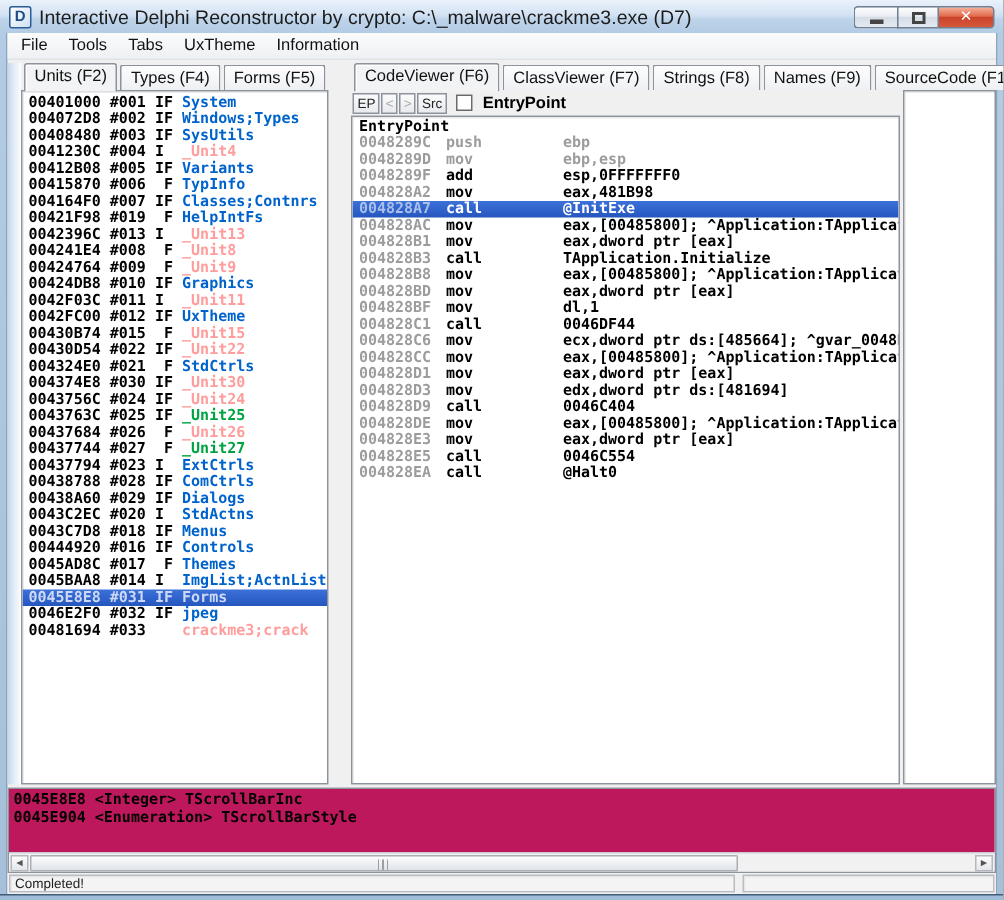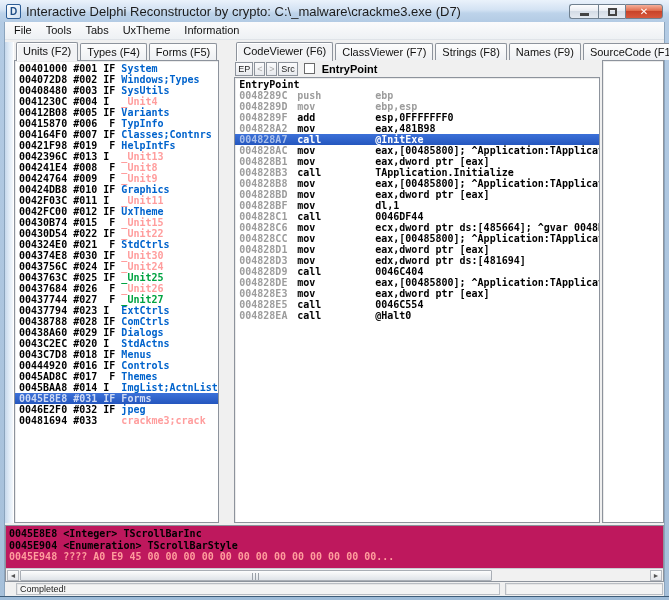--- a/index.html
+++ b/index.html
@@ -158,21 +158,21 @@
     position:absolute; left:14px; top:1px; width:472px; height:11px;
     background:linear-gradient(#fdfdfd,#dfe3e8); border:1px solid #a9aeb5; border-radius:1px;
   }
   .hs-grip{
     position:absolute; left:50%; top:2px; transform:translateX(-50%);
     width:8px; height:7px;
     background:repeating-linear-gradient(90deg,#9aa0a8 0 1px,transparent 1px 3px);
   }
 
   
-  .statusbar{ flex:0 0 13px; display:flex; gap:5px; padding:1px 1px 1px 11px; background:#f0f0f0; }
+  .statusbar{ flex:0 0 13px; display:flex; gap:5px; padding:1px 1px 1px 1px; background:#f0f0f0; }
   .status-cell{
     border:1px solid #b9bdc3; background:#f4f4f4; box-shadow:inset 1px 1px 0 rgba(0,0,0,0.05);
     font-size:9px; color:#222; padding:0 3px; line-height:10px;
   }
   .status-left{ flex:0 0 484px; }
   .status-right{ flex:1 1 auto; }
 </style>
 </head>
 <body>
 
@@ -240,21 +240,21 @@
           </div>
           <div class="xrefs-col">
             <div class="xrefs-header">XRefs</div>
             <div class="xrefs-box sunken"></div>
           </div>
         </div>
 
       </div>
 
       <div class="bottom-wrap sunken">
-        <div class="bottom-lines" id="bottom-lines"><div class="bline black">0045E8E8 &lt;Integer&gt; TScrollBarInc</div><div class="bline black">0045E904 &lt;Enumeration&gt; TScrollBarStyle</div><div class="bline pink" style="color: rgb(255, 157, 157);">0045E948 ???? A0 E9 45 00 00 00 00 00 00 00 00 00 00 00 00 00...</div></div>
+        <div class="bottom-lines" id="bottom-lines"><div class="bline black">0045E8E8 &lt;Integer&gt; TScrollBarInc</div><div class="bline black">0045E904 &lt;Enumeration&gt; TScrollBarStyle</div></div>
         <div class="hscroll">
           <div class="hs-btn hs-left">◄</div>
           <div class="hs-thumb">
             <div class="hs-grip"></div>
           </div>
           <div class="hs-btn hs-right">►</div>
         </div>
       </div>
 
       <div class="statusbar">

